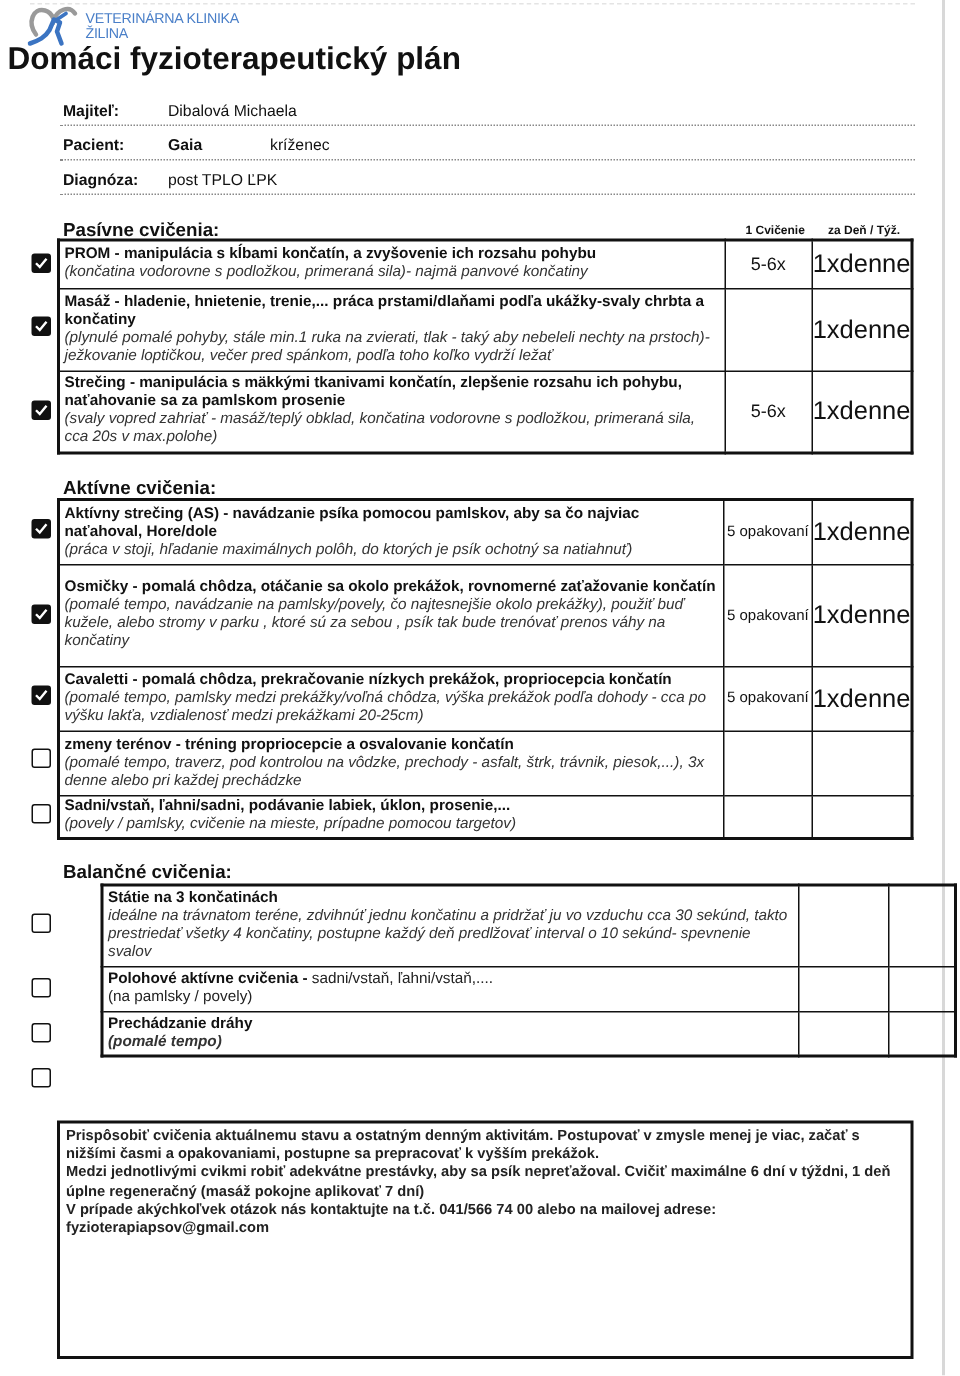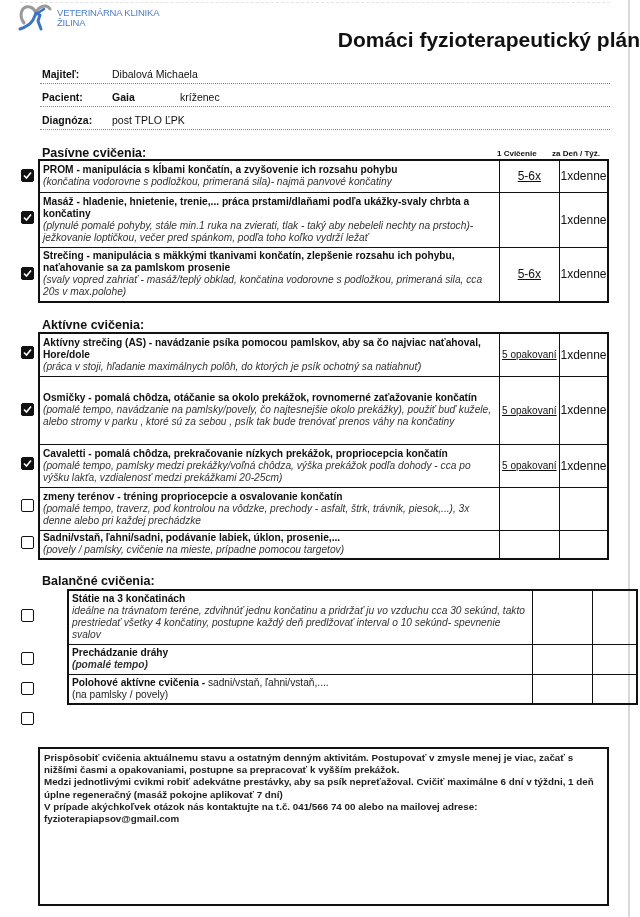--- a/index.html
+++ b/index.html
@@ -6,37 +6,37 @@
   html, body { width: 640px; height: 917px; background: #ffffff; overflow: hidden; }
   body { font-family: "Liberation Sans", sans-serif; color: #111; position: relative; }
 
   .right-edge { position: absolute; left: 628px; top: 0; width: 2px; height: 917px; background: #d8d8d8; }
   .top-dash { position: absolute; left: 20px; top: 2px; width: 590px; height: 1px; border-top: 1px dashed #e4e4e4; }
 
   .logo { position: absolute; left: 16px; top: 1px; width: 160px; height: 32px; }
   .logo svg { position: absolute; left: 0; top: 0; }
   .logo-text { position: absolute; left: 41px; top: 7px; font-size: 9.5px; line-height: 10px; color: #4a7fc8; letter-spacing: -0.2px; font-family: "Liberation Sans Narrow", "Liberation Sans", sans-serif; }
 
-  .title { position: absolute; left: 0; width: 640px; top: 28px; text-align: right; font-size: 21px; font-weight: bold; color: #111; padding-left: 5px; }
+  .title { position: absolute; left: 0; width: 640px; top: 28px; text-align: left; font-size: 21px; font-weight: bold; color: #111; padding-left: 5px; }
 
   .info-row { position: absolute; left: 40px; width: 570px; height: 20px; border-bottom: 1px dotted #888; font-size: 10.5px; }
   .info-row .lbl { position: absolute; left: 2px; bottom: 3px; font-weight: bold; }
   .info-row .val { position: absolute; left: 72px; bottom: 3px; }
   .info-row .val2 { position: absolute; left: 140px; bottom: 3px; }
   .info-row .bold { font-weight: bold; }
 
   .section-title { position: absolute; left: 42px; font-size: 12.5px; font-weight: bold; }
   .col-hdr { position: absolute; font-size: 8px; font-weight: bold; }
 
   table.ex { position: absolute; left: 38px; width: 571px; border-collapse: collapse; border: 2px solid #111; }
   table.ex td { border: 1.5px solid #111; vertical-align: middle; }
   table.ex td.desc { width: 451px; padding: 1px 3px; font-size: 10.2px; line-height: 12px; }
-  table.ex td.c1 { width: 59px; text-align: center; font-size: 12px; text-decoration: underline; }
+  table.ex td.c1 { width: 59px; text-align: center; font-size: 12px; }
   table.ex td.c1.small { font-size: 10px; }
-  table.ex td.c2 { width: 43px; text-align: center; font-size: 12px; }
+  table.ex td.c2 { width: 43px; text-align: center; font-size: 17px; }
   .b { font-weight: bold; }
   .i { font-style: italic; color: #333; }
   .n { color: #222; }
 
   .cb { position: absolute; left: 21px; width: 13px; height: 13px; border: 1.5px solid #111; border-radius: 2px; background: #fff; }
   .cb.checked { background: #111; }
   .cb svg { position: absolute; left: 1px; top: 1px; }
 
   .note { position: absolute; left: 38px; top: 747px; width: 571px; height: 159px; border: 2px solid #111; padding: 3px 4px; font-size: 9.8px; line-height: 12.2px; color: #222; font-weight: bold; }
   .note div { white-space: nowrap; }
@@ -196,30 +196,30 @@
       <tr style="height:54px;">
     <td class="desc">
       <div class="b">Státie na 3 končatinách</div>
       <div class="i">ideálne na trávnatom teréne, zdvihnúť jednu končatinu a pridržať ju vo vzduchu cca 30 sekúnd, takto prestriedať všetky 4 končatiny, postupne každý deň predlžovať interval o 10 sekúnd- spevnenie svalov</div>
     </td>
     <td class="c1"></td>
     <td class="c2"></td>
   </tr>
   <tr style="height:30px;">
     <td class="desc">
+      <div><span class="b">Polohové aktívne cvičenia - </span><span class="n">sadni/vstaň, ľahni/vstaň,....</span></div>
+      <div class="n">(na pamlsky / povely)</div>
+    </td>
+    <td class="c1"></td>
+    <td class="c2"></td>
+  </tr>
+  <tr style="height:30px;">
+    <td class="desc">
       <div class="b">Prechádzanie dráhy</div>
       <div class="b i">(pomalé tempo)</div>
-    </td>
-    <td class="c1"></td>
-    <td class="c2"></td>
-  </tr>
-  <tr style="height:30px;">
-    <td class="desc">
-      <div><span class="b">Polohové aktívne cvičenia - </span><span class="n">sadni/vstaň, ľahni/vstaň,....</span></div>
-      <div class="n">(na pamlsky / povely)</div>
     </td>
     <td class="c1"></td>
     <td class="c2"></td>
   </tr>
 </tbody>
   </table>
 
 <div class="cb" style="top:609px;"></div>
 <div class="cb" style="top:652px;"></div>
 <div class="cb" style="top:682px;"></div>

